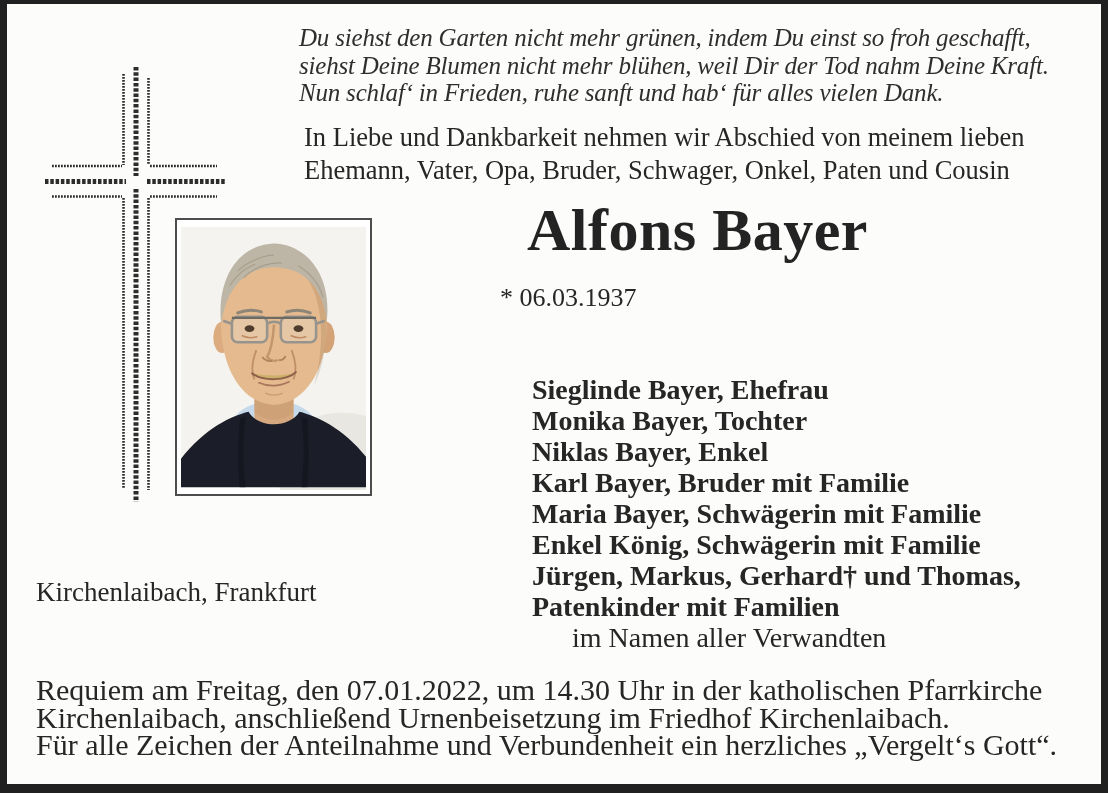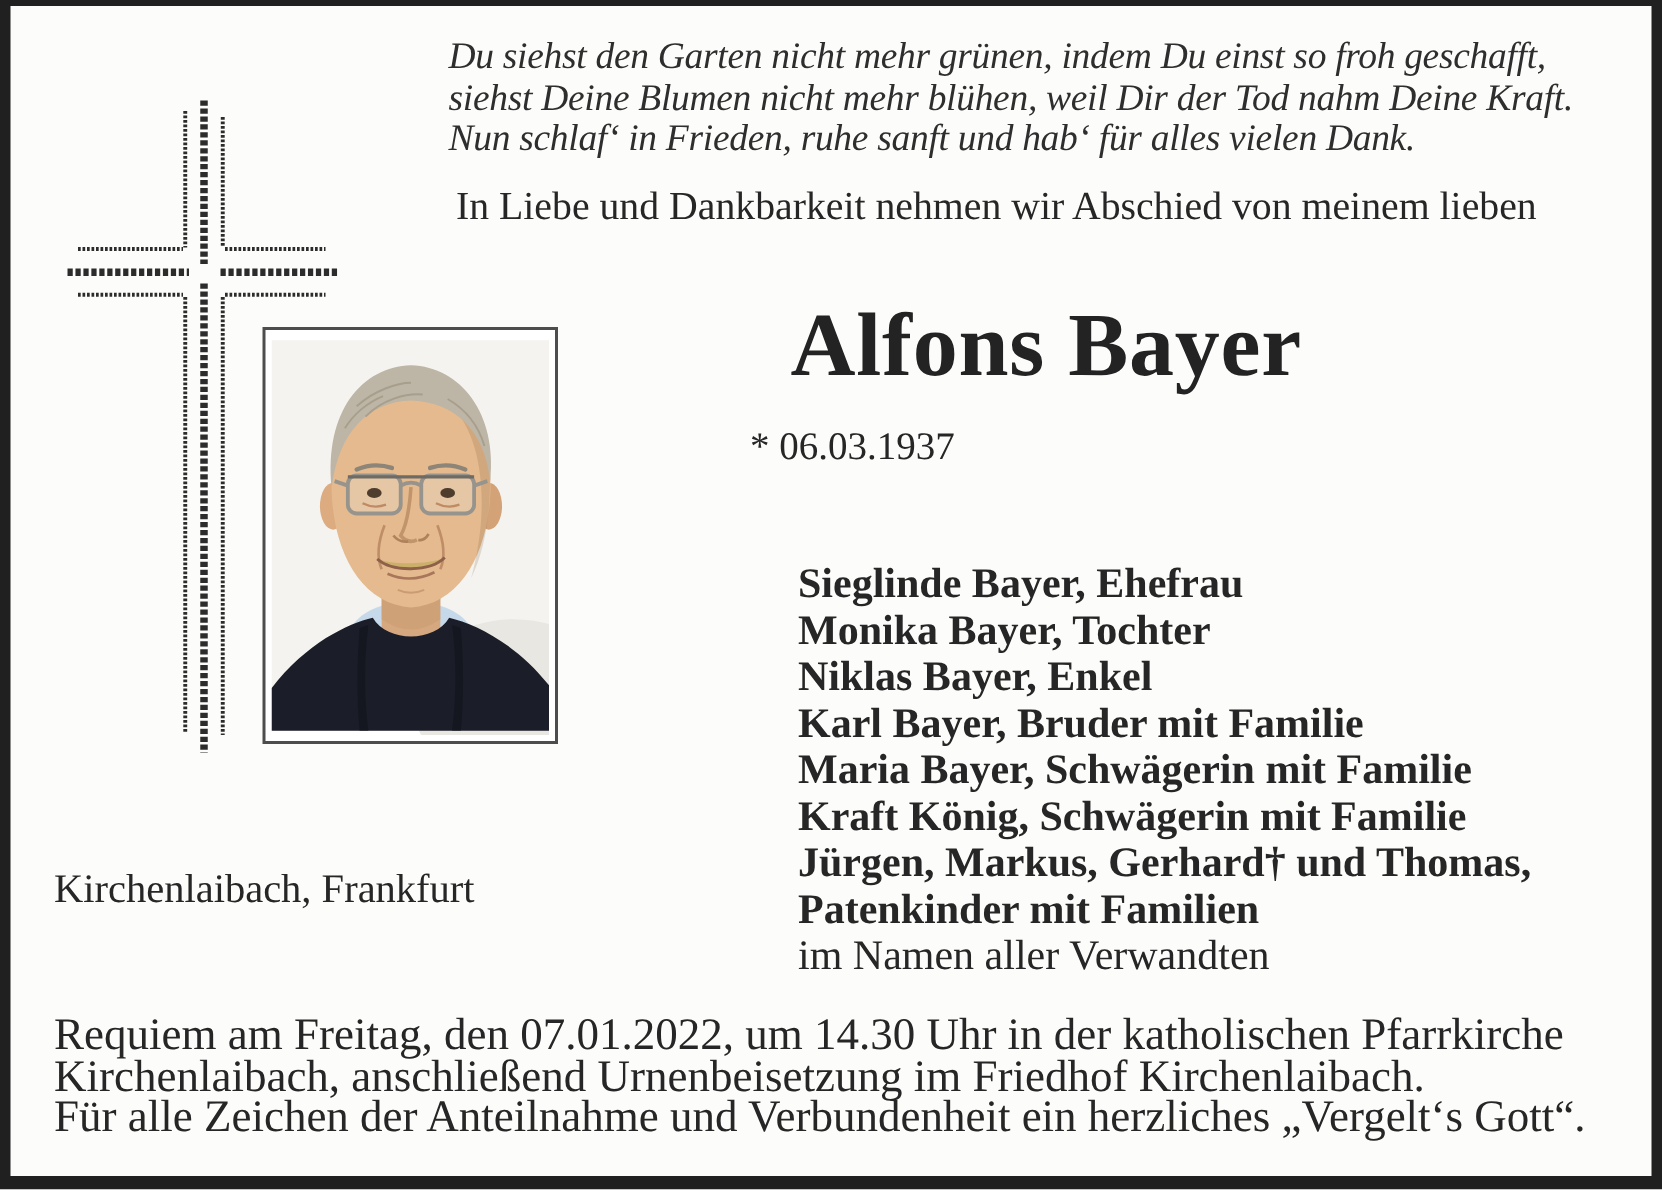--- a/index.html
+++ b/index.html
@@ -18,21 +18,21 @@
   }
   .abs{position:absolute;}
   .poem{left:292px;top:20px;font-style:italic;font-size:25px;line-height:27.5px;color:#2e2e2e;letter-spacing:-0.2px;white-space:nowrap;}
   .intro{left:297px;top:117px;font-size:26.5px;line-height:33px;white-space:nowrap;}
   .name{left:520px;top:192px;font-size:60px;font-weight:bold;letter-spacing:0.5px;white-space:nowrap;color:#232323;}
   .date{top:259px;font-size:26px;white-space:nowrap;margin-top:20px;}
   .date.birth{left:493px;}
   .date.death{left:758px;}
   .trauer-heading{left:525px;top:335px;font-size:28px;font-weight:bold;white-space:nowrap;}
   .mourners{left:525px;top:370px;font-size:28px;font-weight:bold;line-height:31px;white-space:nowrap;}
-  .mourners .regular{font-weight:normal;}
+  .mourners .regular{font-weight:normal;margin-left:40px;}
   .places{left:29px;top:573px;font-size:27px;white-space:nowrap;}
   .announcement{left:29px;top:672px;font-size:30px;line-height:27.5px;white-space:nowrap;}
   .photo-frame{
     left:168px;top:214px;width:197px;height:278px;
     box-sizing:border-box;border:2px solid #4d4d4d;background:#ffffff;padding:4px;
   }
   .photo-frame svg{display:block;width:100%;height:100%;}
   .cross-svg{left:0;top:0;pointer-events:none;}
 </style>
 </head>
@@ -118,32 +118,33 @@
   </div>
 
   <div class="abs poem">
     <div>Du siehst den Garten nicht mehr grünen, indem Du einst so froh geschafft,</div>
     <div>siehst Deine Blumen nicht mehr blühen, weil Dir der Tod nahm Deine Kraft.</div>
     <div>Nun schlaf‘ in Frieden, ruhe sanft und hab‘ für alles vielen Dank.</div>
   </div>
 
   <div class="abs intro">
     <div>In Liebe und Dankbarkeit nehmen wir Abschied von meinem lieben</div>
+    <div>Ehemann, Vater, Opa, Bruder, Schwager, Onkel, Paten und Cousin</div>
   </div>
 
   <div class="abs name">Alfons Bayer</div>
   <div class="abs date birth">* 06.03.1937</div>
 
   <div class="abs mourners">
     <div>Sieglinde Bayer, Ehefrau</div>
     <div>Monika Bayer, Tochter</div>
     <div>Niklas Bayer, Enkel</div>
     <div>Karl Bayer, Bruder mit Familie</div>
     <div>Maria Bayer, Schwägerin mit Familie</div>
-    <div>Kraft König, Schwägerin mit Familie</div>
+    <div>Enkel König, Schwägerin mit Familie</div>
     <div>Jürgen, Markus, Gerhard† und Thomas,</div>
     <div>Patenkinder mit Familien</div>
     <div class="regular">im Namen aller Verwandten</div>
   </div>
 
   <div class="abs places">Kirchenlaibach, Frankfurt</div>
 
   <div class="abs announcement">
     <div>Requiem am Freitag, den 07.01.2022, um 14.30 Uhr in der katholischen Pfarrkirche</div>
     <div>Kirchenlaibach, anschließend Urnenbeisetzung im Friedhof Kirchenlaibach.</div>

